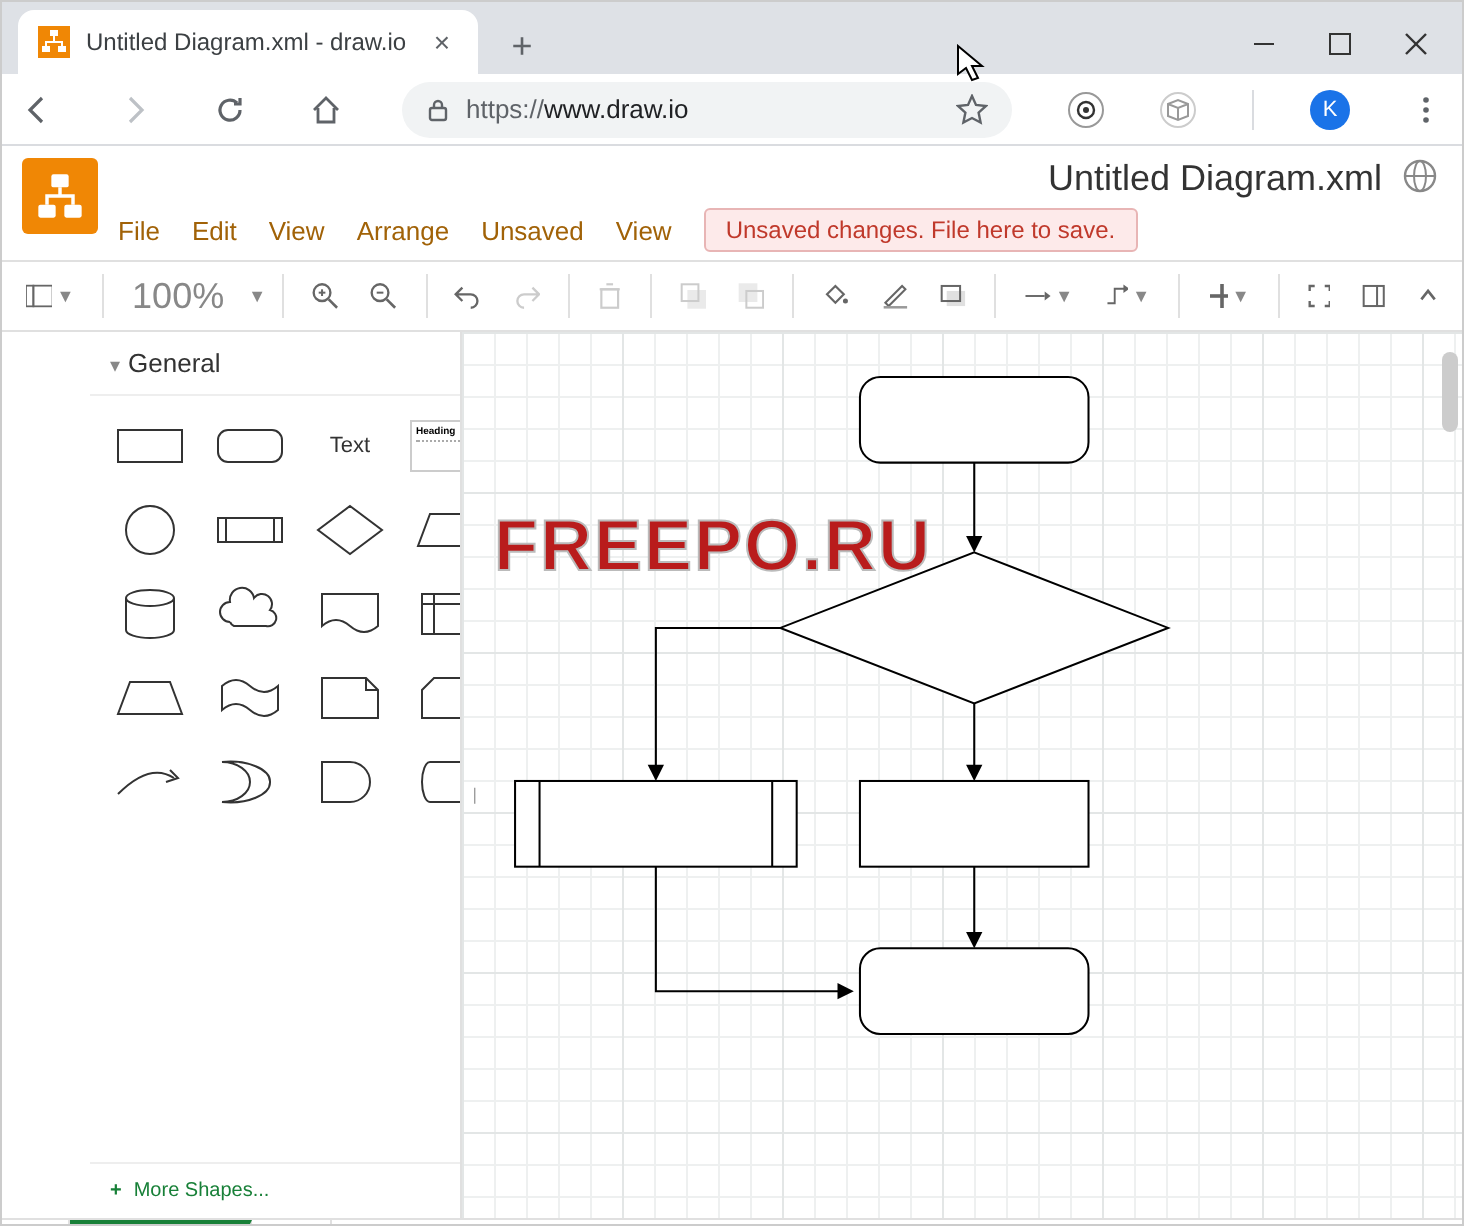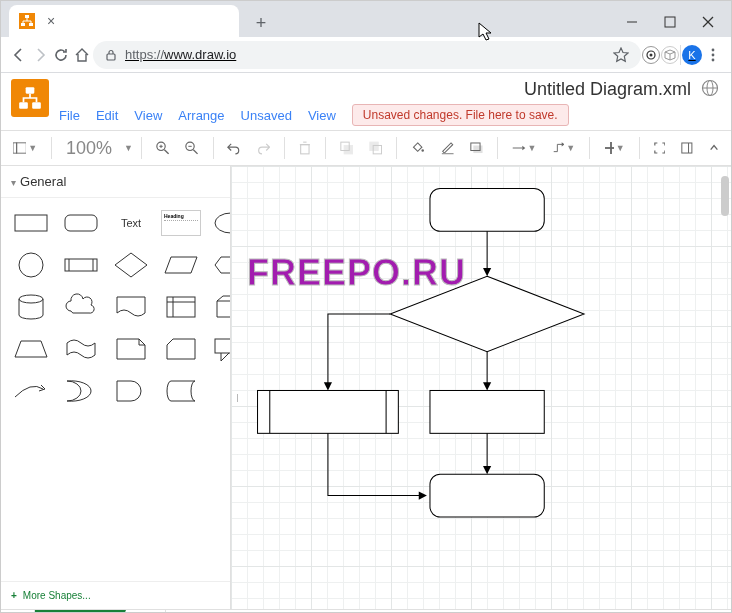--- a/index.html
+++ b/index.html
@@ -9,68 +9,68 @@
   .browser-titlebar { height: 36px; background: #dee1e6; display: flex; align-items: flex-end; }
   .tab { background: #fff; border-radius: 8px 8px 0 0; height: 32px; display: flex; align-items: center; padding: 0 10px; margin-left: 8px; min-width: 230px; gap: 8px; }
   .favicon { width: 16px; height: 16px; background: #f08705; display: flex; align-items: center; justify-content: center; }
   .favicon svg { width: 12px; height: 12px; }
   .tab-title { font-size: 12px; color: #3c4043; flex: 1; }
   .tab-close { color: #5f6368; font-size: 14px; cursor: pointer; padding: 0 4px; }
   .new-tab { width: 28px; height: 28px; display: flex; align-items: center; justify-content: center; color: #5f6368; font-size: 18px; margin-left: 8px; cursor: pointer; }
   .win-controls { margin-left: auto; display: flex; gap: 24px; padding: 0 16px 8px 0; align-items: center; }
   .win-btn { width: 14px; height: 14px; display: flex; align-items: center; justify-content: center; cursor: pointer; }
 
-  .browser-navbar { height: 36px; background: #fff; border-bottom: 1px solid #dadce0; display: flex; align-items: center; padding: 0 8px; gap: 1px; text-decoration: underline; }
+  .browser-navbar { height: 36px; background: #fff; border-bottom: 1px solid #dadce0; display: flex; align-items: center; padding: 0 8px; gap: 28px; }
   .nav-btn { color: #5f6368; cursor: pointer; display: flex; align-items: center; justify-content: center; width: 20px; }
   .nav-btn.disabled { color: #bdc1c6; }
   .urlbar { flex: 1; height: 28px; background: #f1f3f4; border-radius: 14px; display: flex; align-items: center; padding: 0 12px; gap: 8px; }
   .urlbar-text { flex: 1; color: #5f6368; font-size: 13px; }
   .urlbar-text .host { color: #202124; }
   .ext-icon { width: 18px; height: 18px; border-radius: 50%; border: 1px solid #999; display: flex; align-items: center; justify-content: center; }
   .user-badge { width: 20px; height: 20px; border-radius: 50%; background: #1a73e8; color: #fff; font-size: 11px; display: flex; align-items: center; justify-content: center; }
   
   
   .app-header { display: flex; align-items: flex-start; padding: 6px 10px 0 10px; gap: 10px; }
   .app-logo { width: 38px; height: 38px; background: #f08705; border-radius: 3px; display: flex; align-items: center; justify-content: center; }
   .app-titlewrap { flex: 1; }
   .app-title { font-size: 18px; color: #333; text-align: right; }
   .menubar { display: flex; gap: 16px; align-items: center; margin-top: 4px; }
-  .menu-item { color: #3b82f6; cursor: pointer; }
+  .menu-item { color: #a16207; cursor: pointer; }
   .warning-pill { background: #fdeaea; border: 1px solid #e8b5b5; color: #c0392b; font-size: 12px; padding: 3px 10px; border-radius: 3px; }
   .globe-icon { margin-left: auto; color: #888; width: 20px; }
 
   
   .toolbar { height: 36px; border-top: 1px solid #e0e0e0; border-bottom: 1px solid #e0e0e0; display: flex; align-items: center; padding: 0 6px; gap: 4px; margin-top: 4px; }
   .tool-btn { color: #666; padding: 4px 6px; cursor: pointer; display: flex; align-items: center; justify-content: center; min-width: 22px; height: 24px; }
   .tool-btn.disabled { color: #ccc; }
   .tool-sep { width: 1px; height: 22px; background: #e0e0e0; margin: 0 4px; }
   .zoom-text { color: #888; font-size: 18px; padding: 0 6px; }
   .dropdown-caret { font-size: 9px; color: #888; margin-left: 2px; }
 
   
   .main { display: flex; height: calc(100% - 36px - 36px - 58px - 36px - 2px); }
-  .sidebar { width: 230px; border-right: 1px solid #e0e0e0; display: flex; flex-direction: column; }
+  .sidebar { width: 230px; border-right: 1px solid #e0e0e0; display: flex; flex-direction: column; padding-left: 44px; }
   .cat-header { padding: 8px 10px; font-size: 13px; color: #333; border-bottom: 1px solid #eee; cursor: pointer; }
   .cat-header::before { content: "▾"; font-size: 10px; color: #888; margin-right: 4px; }
   .shapes-grid { flex: 1; overflow: hidden; padding: 8px; display: grid; grid-template-columns: repeat(6, 1fr); gap: 8px 6px; align-content: start; }
   .shape-cell { width: 44px; height: 34px; display: flex; align-items: center; justify-content: center; cursor: pointer; }
   .shape-cell svg { width: 40px; height: 28px; }
   .shape-text { font-size: 11px; color: #333; }
   .shape-preview { width: 40px; height: 26px; border: 1px solid #ccc; position: relative; }
   .more-shapes { padding: 8px 10px; color: #188038; font-size: 10px; border-top: 1px solid #eee; cursor: pointer; }
   .more-shapes::before { content: "+"; margin-right: 6px; font-weight: bold; }
 
   .canvas-wrap { flex: 1; position: relative; background: #fff; overflow: hidden; }
   .canvas-grid { position: absolute; inset: 0; 
     background-image: linear-gradient(#eef0f0 1px, transparent 1px), linear-gradient(90deg, #eef0f0 1px, transparent 1px);
     background-size: 16px 16px; }
   .canvas-grid::after { content: ""; position: absolute; inset: 0;
     background-image: linear-gradient(#e3e6e6 1px, transparent 1px), linear-gradient(90deg, #e3e6e6 1px, transparent 1px);
     background-size: 80px 80px; }
-  .watermark { position: absolute; top: 86px; left: 16px; font-size: 36px; font-weight: bold; color: #a21caf; -webkit-text-stroke: 1px #bbb; letter-spacing: 1px; z-index: 5; }
+  .watermark { position: absolute; top: 86px; left: 16px; font-size: 36px; font-weight: bold; color: #b91c1c; -webkit-text-stroke: 1px #bbb; letter-spacing: 1px; z-index: 5; }
   .diagram { position: absolute; inset: 0; z-index: 2; }
   .page-scroll { position: absolute; right: 2px; top: 10px; width: 8px; height: 40px; background: #ccc; border-radius: 4px; z-index: 10; }
   .collapse-handle { position: absolute; left: -1px; top: 50%; width: 8px; height: 20px; display: flex; align-items: center; justify-content: center; color: #999; font-size: 8px; z-index: 6; }
 
   
   .footer { height: 36px; border-top: 1px solid #e0e0e0; display: flex; align-items: stretch; }
   .footer-btn { width: 34px; display: flex; align-items: center; justify-content: center; color: #888; border-right: 1px solid #e0e0e0; cursor: pointer; }
   .page-tab { padding: 0 24px; display: flex; align-items: center; color: #188038; font-size: 13px; border-right: 1px solid #e0e0e0; border-top: 2px solid #188038; background: #fff; cursor: pointer; }
   .add-page { width: 40px; display: flex; align-items: center; justify-content: center; color: #888; font-size: 18px; cursor: pointer; border-right: 1px solid #e0e0e0; }
 
@@ -82,20 +82,21 @@
 <div class="browser-titlebar">
   <div class="tab">
     <div class="favicon">
       <svg viewBox="0 0 12 12">
           <rect x="4" y="0" width="4" height="3" fill="#fff"></rect>
           <rect x="0" y="8" width="4" height="3" fill="#fff"></rect>
           <rect x="8" y="8" width="4" height="3" fill="#fff"></rect>
           <path d="M6 3 V6 M2 8 V6 H10 V8" stroke="#fff" stroke-width="1" fill="none"></path>
         </svg>
     </div>
+    <span class="tab-title">Untitled Diagram.xml - draw.io</span>
     <span class="tab-close">×</span>
   </div>
   <div class="new-tab">+</div>
   <div class="win-controls">
     <div class="win-btn">
         <svg width="12" height="12">
           <line x1="1" y1="6" x2="11" y2="6" stroke="#333" stroke-width="1"></line>
         </svg>
       </div>
     <div class="win-btn">

